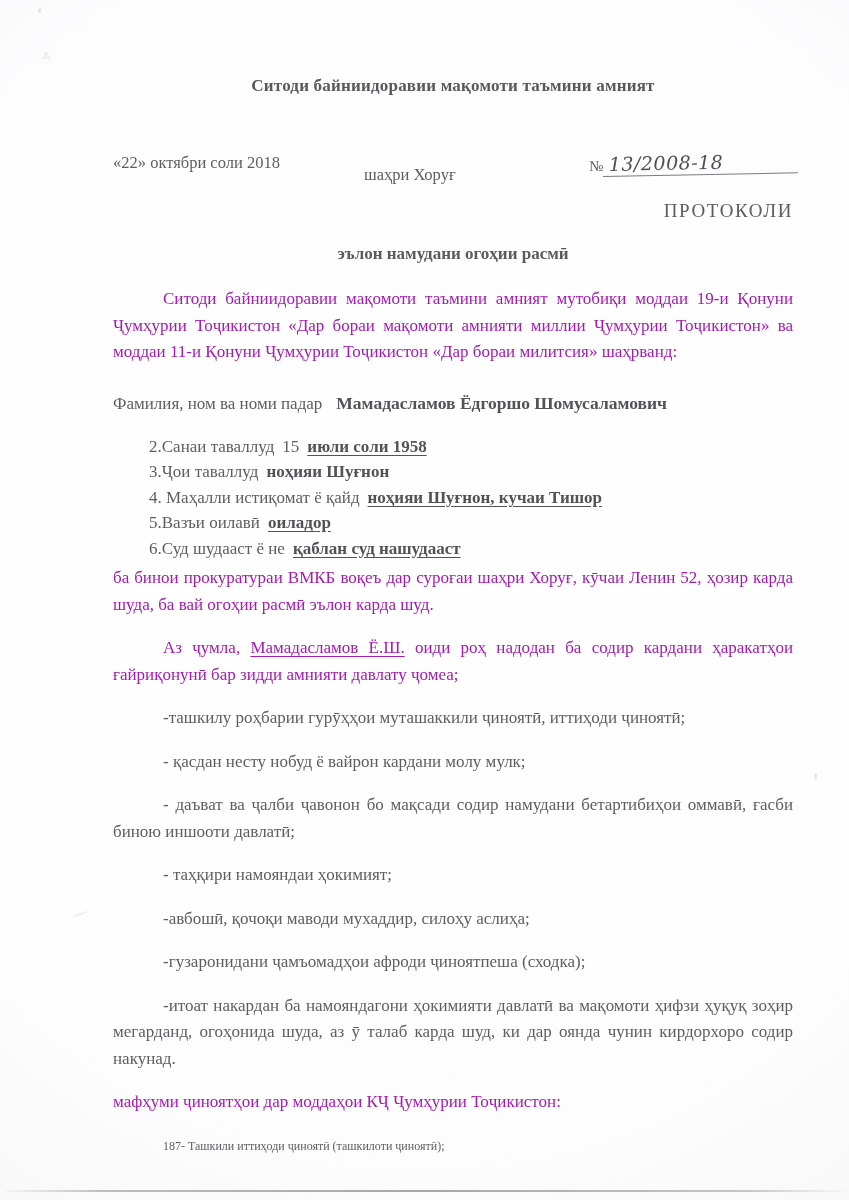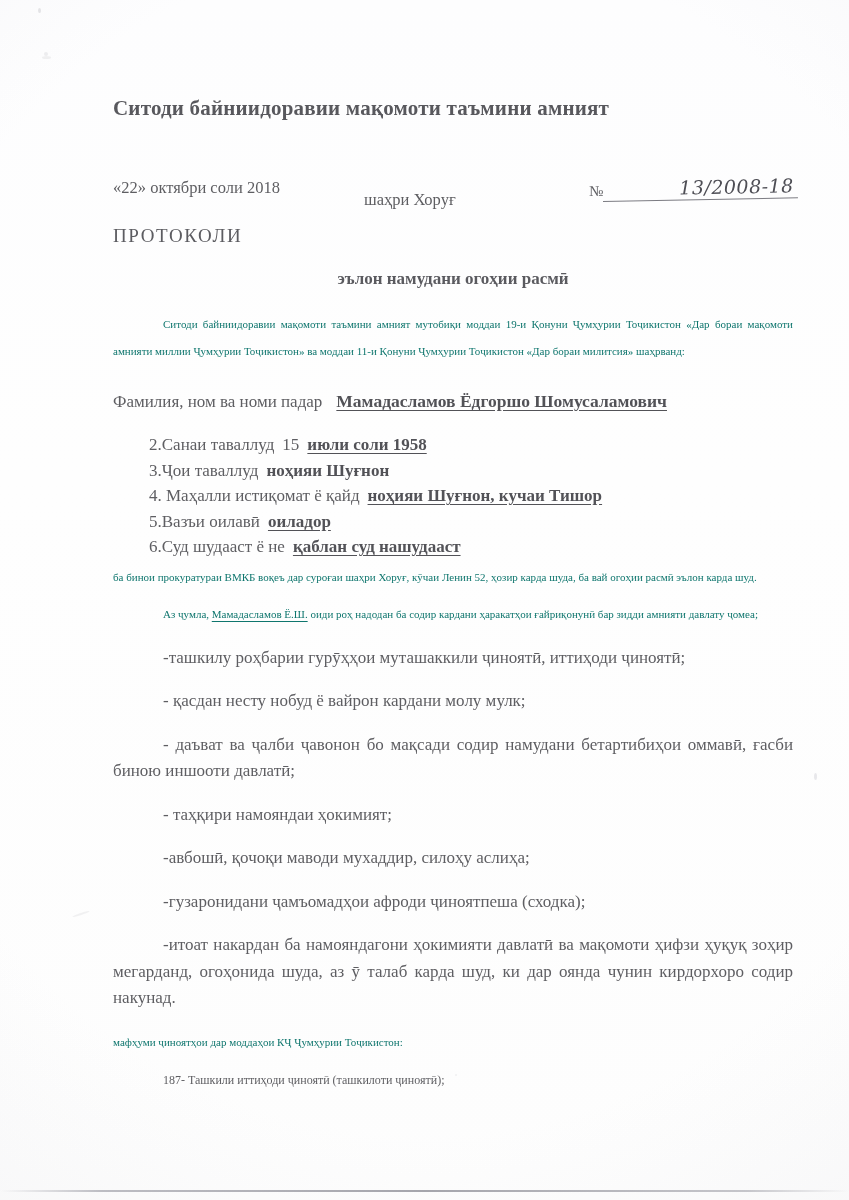--- a/index.html
+++ b/index.html
@@ -47,35 +47,35 @@
 
   .content {
     position: absolute;
     left: 113px;
     top: 0;
     width: 680px;
   }
 
   .doc-title {
     margin: 0;
-    padding-top: 96px;
-    font-size: 21px;
+    padding-top: 76px;
+    text-align: center;
+    font-size: 17px;
     font-weight: bold;
     letter-spacing: .2px;
     color: #58585d;
     white-space: nowrap;
   }
 
   .meta-row {
     position: relative;
     margin-top: 57px;
     height: 30px;
     font-size: 16.5px;
     color: #5e5e62;
-    text-align: right;
   }
   .meta-date { position: absolute; left: 0; top: 0; }
   .meta-city { position: absolute; left: 251px; top: 12px; }
   .meta-no-wrap {
     position: absolute;
     left: 476px;
     top: 0px;
     display: flex;
     align-items: flex-end;
   }
@@ -88,55 +88,54 @@
     letter-spacing: .5px;
     border-bottom: 1.4px solid #7b7b82;
     padding: 0 4px 1px 6px;
     min-width: 185px;
     transform: rotate(-1.1deg);
     transform-origin: left bottom;
   }
 
   .sub-title {
     margin-top: 17px;
-    text-align: left;
+    text-align: right;
     font-size: 19px;
     letter-spacing: 1.6px;
     color: #5c5c61;
   }
   .sub-title2 {
     margin-top: 22px;
     text-align: center;
     font-size: 17px;
     font-weight: bold;
     color: #5a5a5f;
   }
 
   .body-para {
     margin-top: 22px;
-    font-size: 11px;
+    font-size: 17px;
     line-height: 26.5px;
     text-align: justify;
     text-indent: 50px;
-    color: #0f766e;
+    color: #a21caf;
     hyphens: none;
   }
   .body-para.no-indent { text-indent: 0; }
   .body-para.tight { margin-top: 11px; }
 
   .name-line {
     margin-top: 24px;
     font-size: 17px;
     line-height: 26px;
     white-space: nowrap;
   }
   .name-line .label { color: #5e5e62; }
   .name-value {
     font-weight: bold;
-    text-decoration: underline;
     text-underline-offset: 3px;
     font-size: 17.5px;
     color: #525257;
     margin-left: 14px;
   }
 
   .field-list {
     margin-top: 17px;
     padding-left: 36px;
   }

